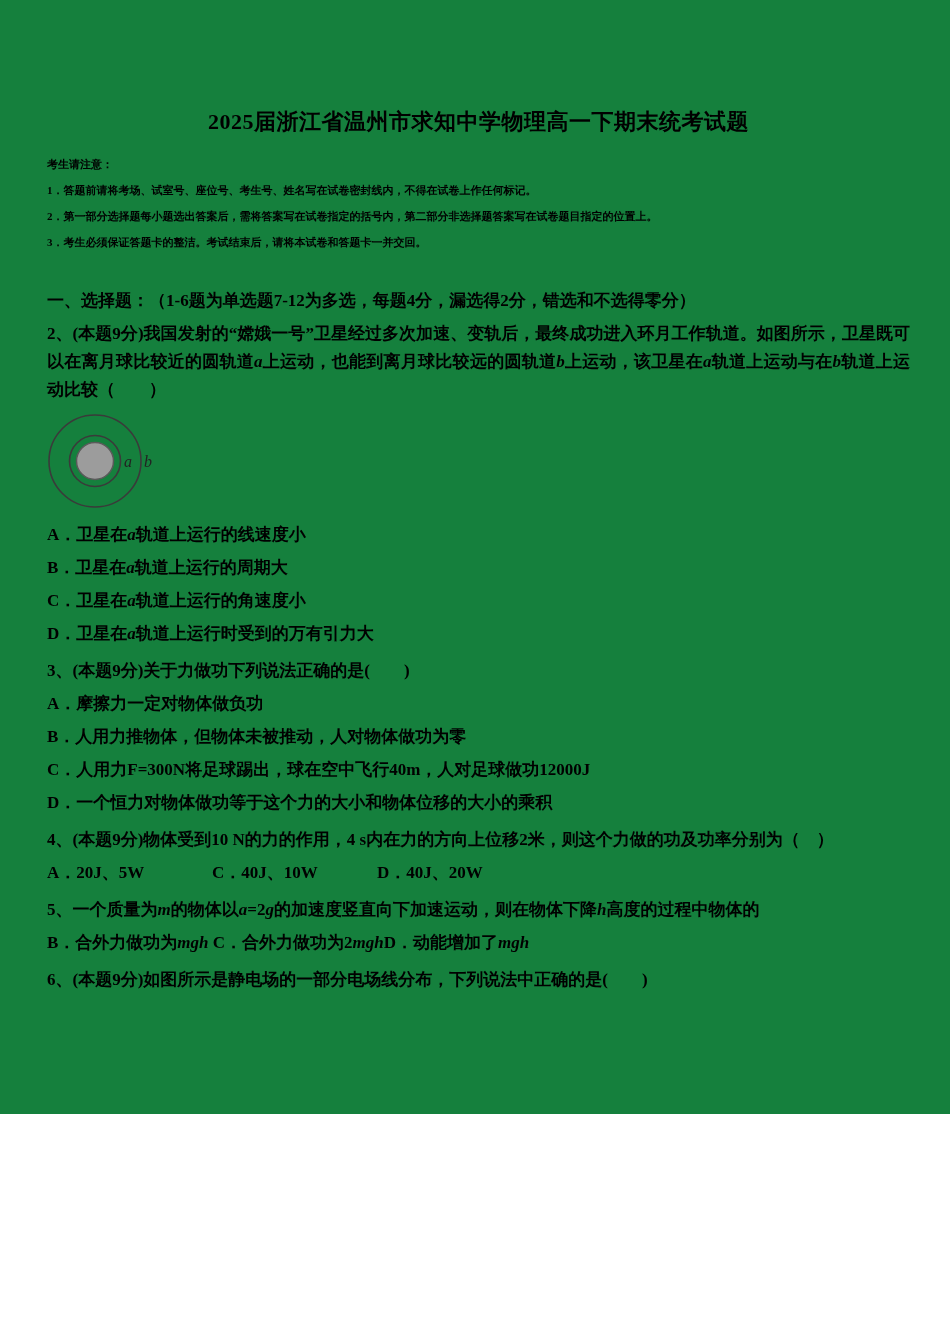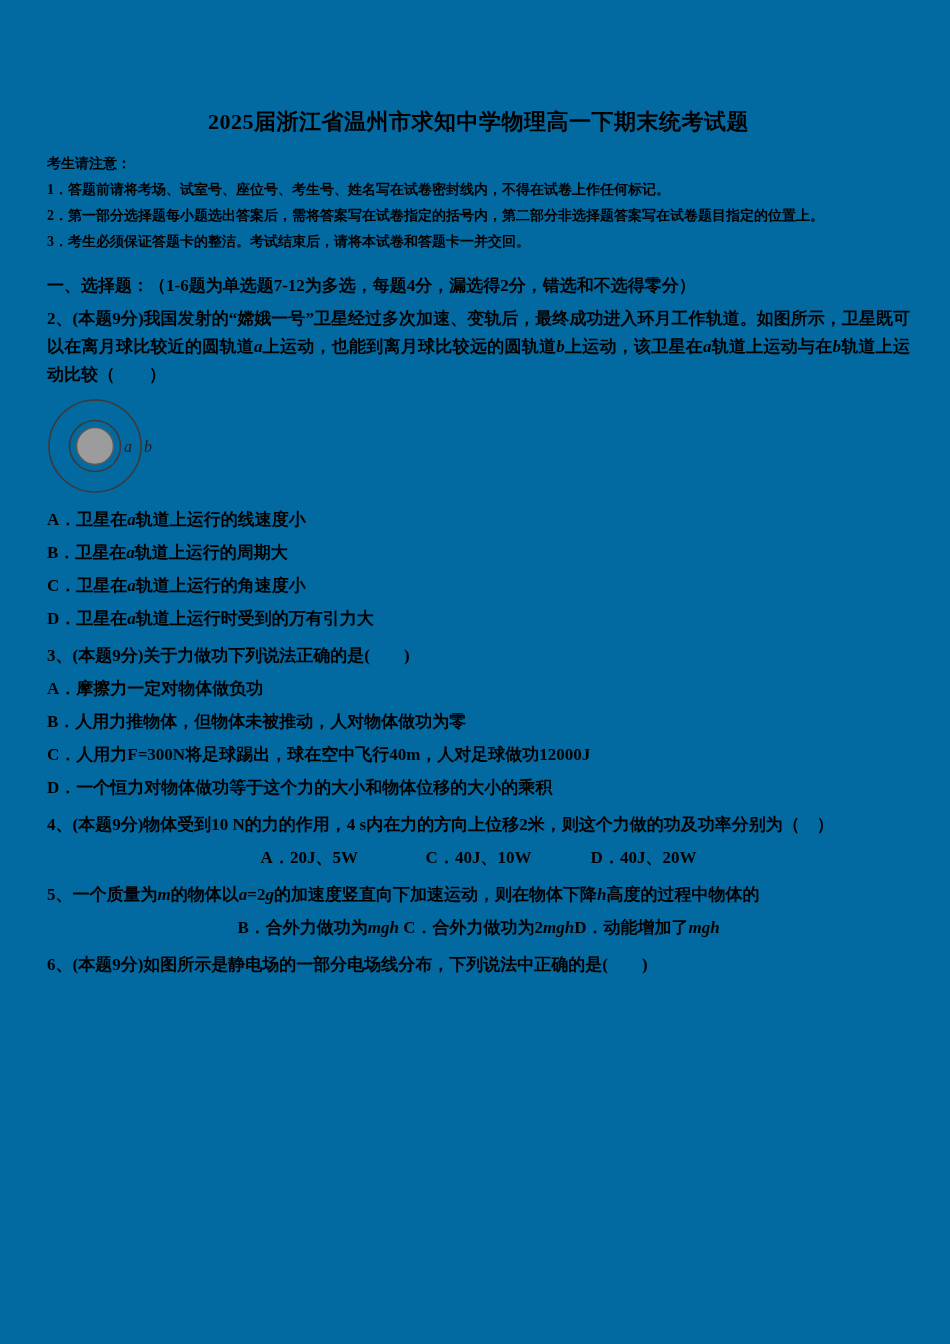--- a/index.html
+++ b/index.html
@@ -1,44 +1,44 @@
 <!DOCTYPE html>
 <html lang="zh"><head>
 <meta charset="utf-8">
 <style>
   html, body { margin: 0; padding: 0; background: #ffffff; }
   .page {
     position: relative;
     width: 950px;
-    height: 1344px;
+    height: 1114px;
     box-sizing: border-box;
-    background: #0369a1;
+    background: #15803d;
     color: #000000;
     font-family: "Liberation Serif", "DejaVu Serif", serif;
     font-weight: 600;
     padding: 106px 40px 0 47px;
     overflow: hidden;
   }
   .title {
     margin: 0;
     font-size: 22px;
     line-height: 32px;
     text-align: center;
     font-weight: 700;
     letter-spacing: 0.5px;
   }
-  .notice { margin-top: 13px; font-size: 14px; line-height: 26px; }
+  .notice { margin-top: 13px; font-size: 11px; line-height: 26px; }
   .notice p { margin: 0; text-align: justify; }
-  .sec-heading { margin-top: 15px; font-size: 17px; line-height: 31px; }
+  .sec-heading { margin-top: 30px; font-size: 17px; line-height: 31px; }
   .q { font-size: 17px; line-height: 33px; margin-top: 4px; }
   .q .stem { margin: 0; }
   .q2-para { margin: 0; line-height: 28px; text-align: justify; }
   .opt-grid { display: grid; grid-template-columns: 328px 1fr; }
   .opt-line { display: block; }
-  .opt-row { display: flex; justify-content: center; }
+  .opt-row { display: flex; }
   .col-165 { width: 165px; flex: none; }
   .col-166 { width: 166px; flex: none; }
   .col-328 { width: 328px; flex: none; }
   .fig { margin: 6px 0 6px 1px; display: block; }
   .fig text {
     font-family: "Liberation Serif", "DejaVu Serif", serif;
     font-style: italic;
     font-weight: 400;
     font-size: 16px;
     fill: #222222;

